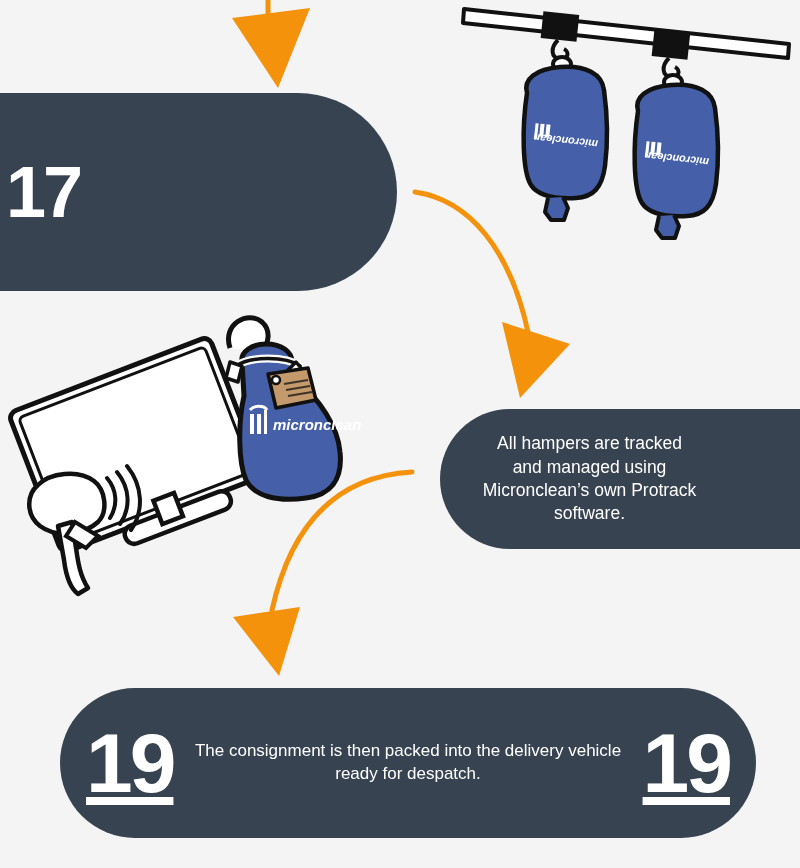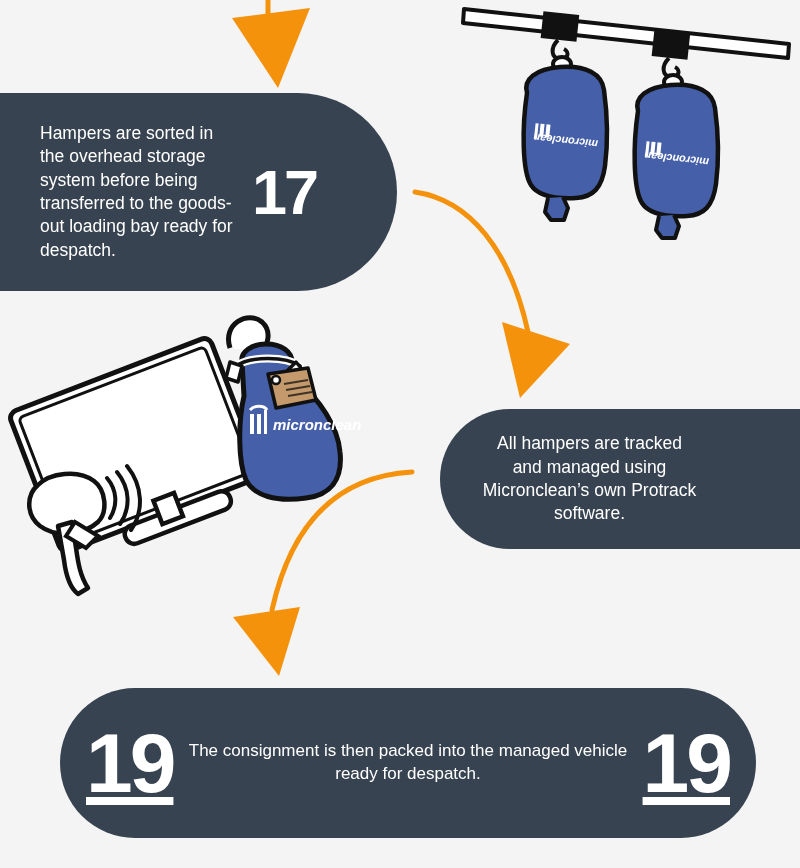--- a/index.html
+++ b/index.html
@@ -49,21 +49,21 @@
   }
 
   .step-num {
     color: #ffffff;
     font-family: "Liberation Sans", sans-serif;
     font-weight: bold;
     letter-spacing: -3px;
     line-height: 1;
     flex: 0 0 auto;
   }
-  .num-17 { font-size: 63px; margin-left: 12px; }
+  .num-17 { font-size: 72px; margin-left: 6px; }
   .num-18 { font-size: 82px; margin-left: 22px; }
   .num-19 { font-size: 84px; text-decoration: underline; }
 
   .step-text {
     color: #ffffff;
     font-size: 17.5px;
     line-height: 1.33;
     font-family: "Liberation Sans", sans-serif;
     flex: 0 0 auto;
   }
@@ -217,29 +217,28 @@
     </g>
 
     <g>
       <path d="M412,472 C340,476 292,520 272,610" fill="none" stroke="#f5920b" stroke-width="5" stroke-linecap="round"></path>
       <polygon points="233,617 300,607 279,676" fill="#f5920b"></polygon>
     </g>
   </svg>
 
   
   <div class="panel panel-17">
-    <div class="step-text text-17">Hampers are sorted in the overhead storage system before being transferred to the goods-out loading bay ready for despatch.</div>
     <div class="step-num num-17">17</div>
   </div>
 
   
   <div class="panel panel-18">
     <div class="step-text text-18">All hampers are tracked and managed using Micronclean’s own Protrack software.</div>
   </div>
 
   
   <div class="panel panel-19">
     <div class="step-num num-19" style="margin-left:26px;">19</div>
-    <div class="step-text text-19">The consignment is then packed into the managed vehicle ready for despatch.</div>
+    <div class="step-text text-19">The consignment is then packed into the delivery vehicle ready for despatch.</div>
     <div class="step-num num-19" style="margin-right:26px;">19</div>
   </div>
 
 </div>
 
 </body></html>

